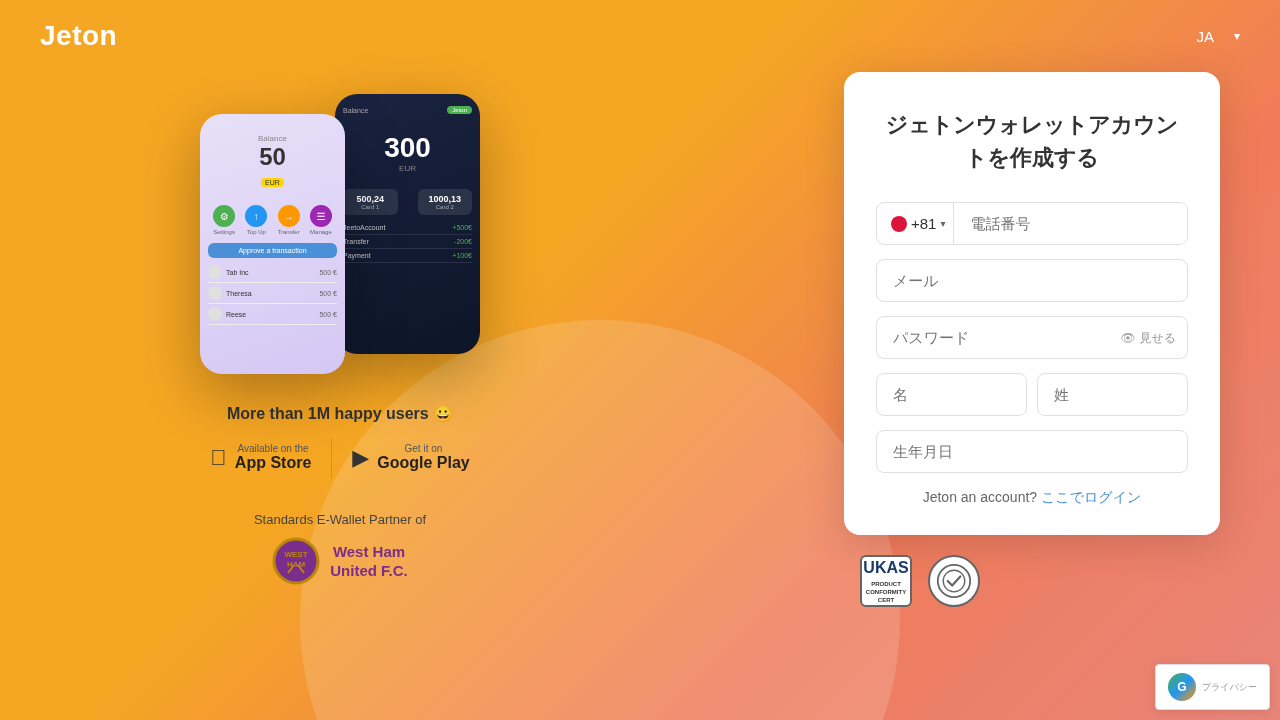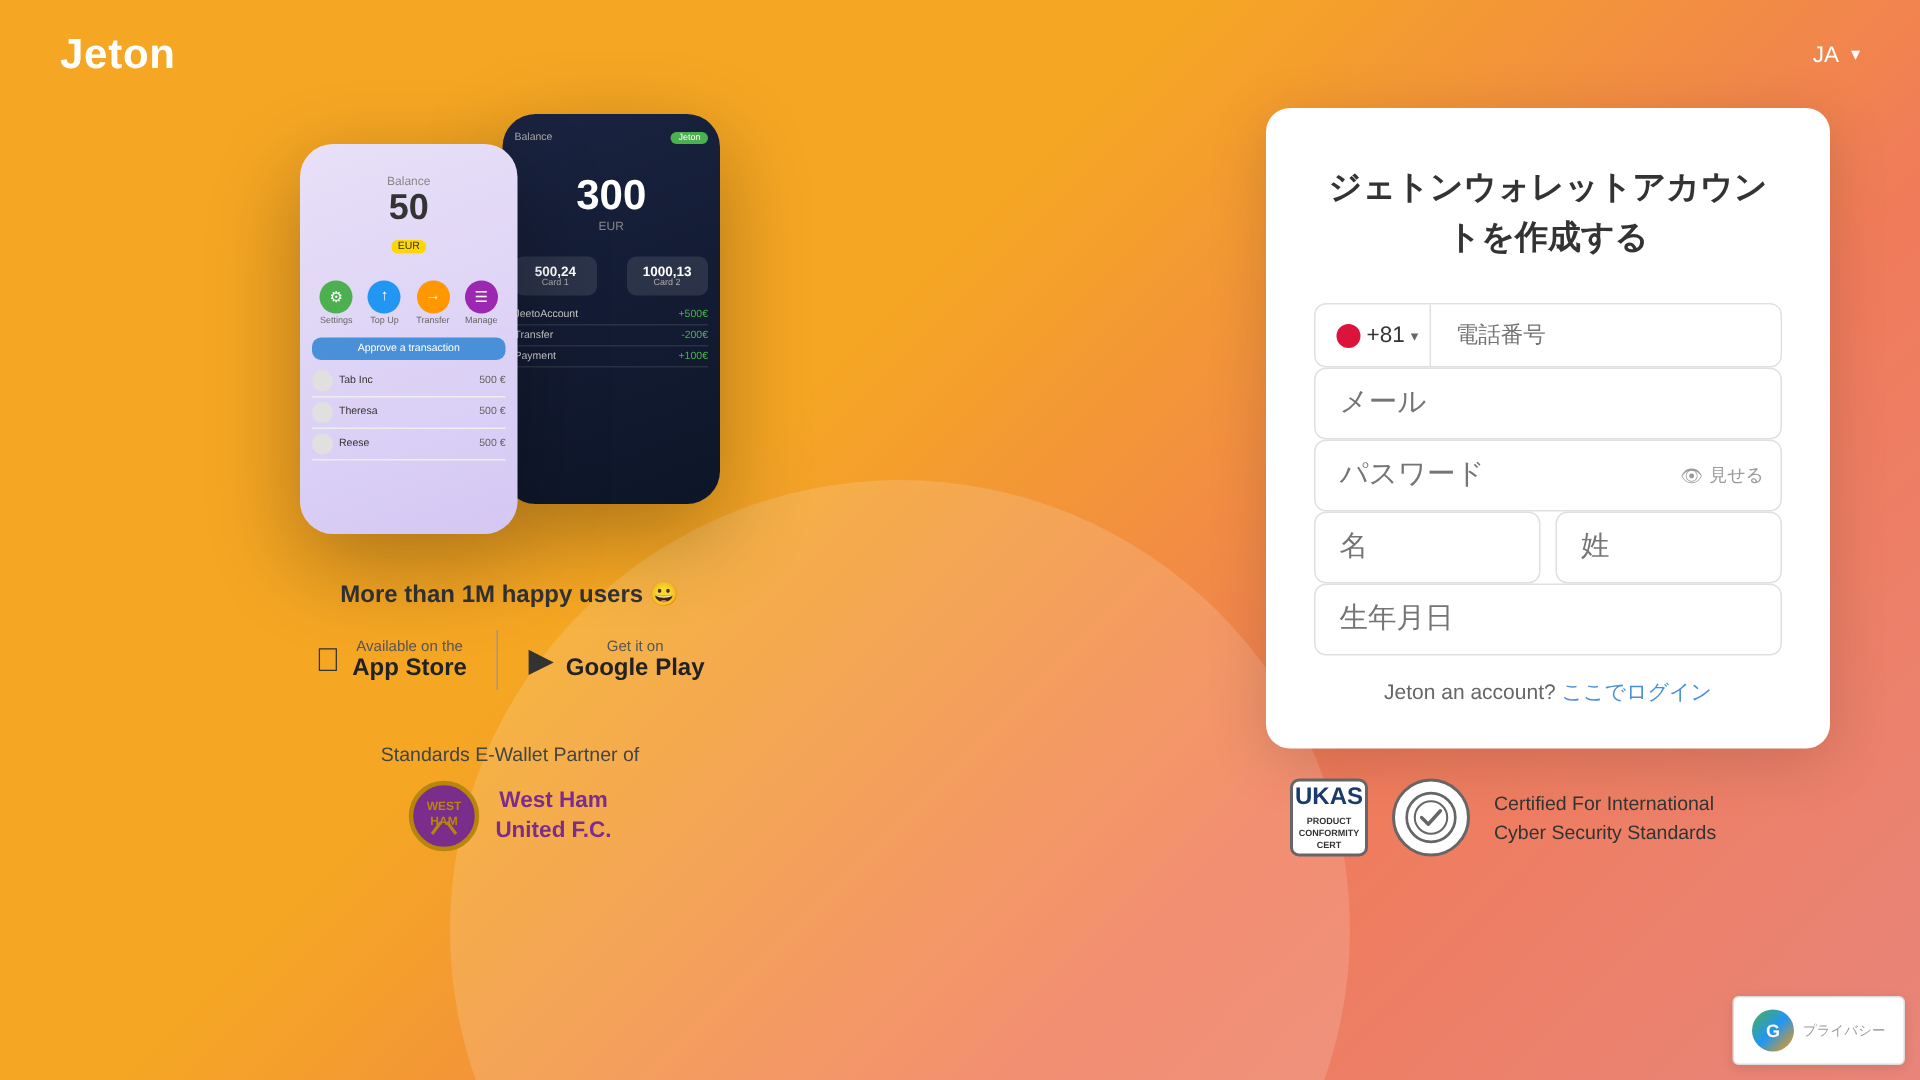--- a/index.html
+++ b/index.html
@@ -38,21 +38,21 @@
     .logo {
       font-size: 28px;
       font-weight: 700;
       color: white;
       letter-spacing: 0.5px;
     }
 
     .lang-selector {
       display: flex;
       align-items: center;
-      gap: 8px;
+      gap: 20px;
       color: white;
       font-size: 15px;
       cursor: pointer;
       background: none;
       border: none;
     }
 
     .lang-selector .chevron {
       font-size: 12px;
     }
@@ -408,29 +408,29 @@
     .form-title {
       font-size: 22px;
       font-weight: 600;
       color: #333;
       text-align: center;
       margin-bottom: 28px;
       line-height: 1.5;
     }
 
     .form-group {
-      margin-bottom: 0;
+      margin-bottom: 14px;
     }
 
     .form-input {
       width: 100%;
       padding: 12px 16px;
       border: 1.5px solid #e0e0e0;
       border-radius: 8px;
-      font-size: 19px;
+      font-size: 15px;
       color: #999;
       outline: none;
       transition: border-color 0.2s;
       background: white;
     }
 
     .phone-input-wrapper {
       display: flex;
       align-items: center;
       border: 1.5px solid #e0e0e0;
@@ -823,24 +823,20 @@
           <div>CERT</div>
         </div>
       </div>
       <div class="cyber-badge">
         <svg viewBox="0 0 40 40" width="36" height="36">
           <circle cx="20" cy="20" r="18" fill="none" stroke="#666" stroke-width="2"></circle>
           <circle cx="20" cy="20" r="12" fill="none" stroke="#666" stroke-width="1.5"></circle>
           <path d="M13 20 L18 25 L27 15" stroke="#666" stroke-width="2.5" fill="none" stroke-linecap="round" stroke-linejoin="round"></path>
         </svg>
       </div>
-      <div class="trust-text">
-        <div>Certified For International</div>
-        <div>Cyber Security Standards</div>
-      </div>
     </div>
 
   </div>
 </div>
 
 <div class="recaptcha">
   <div class="recaptcha-top">
     <div class="recaptcha-icon">G</div>
     <div class="recaptcha-text">プライバシー</div>
   </div>

